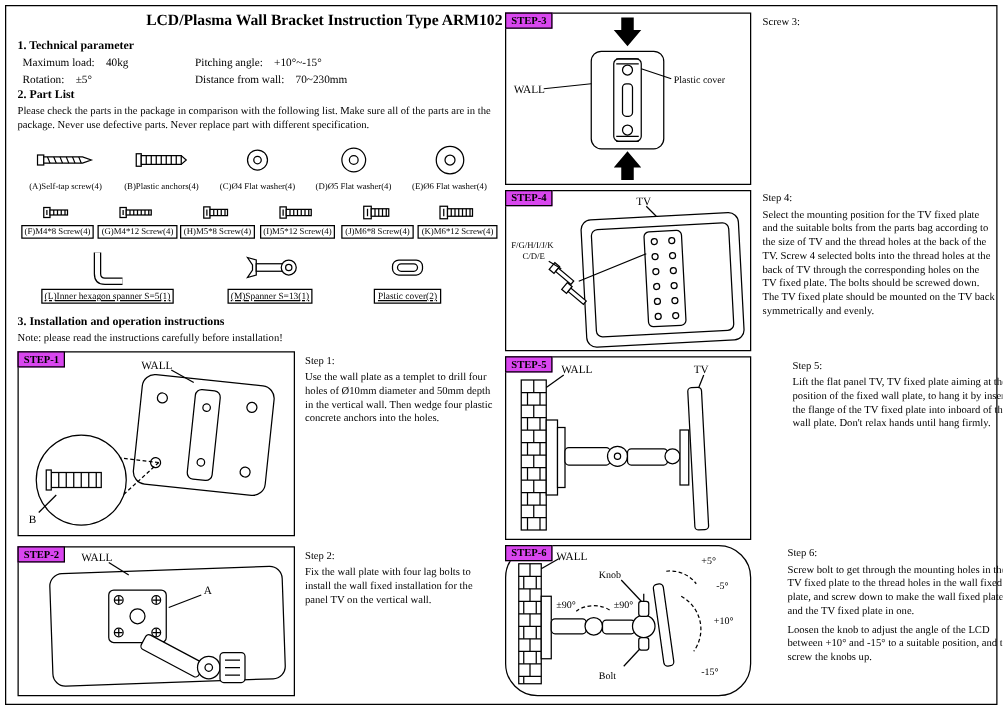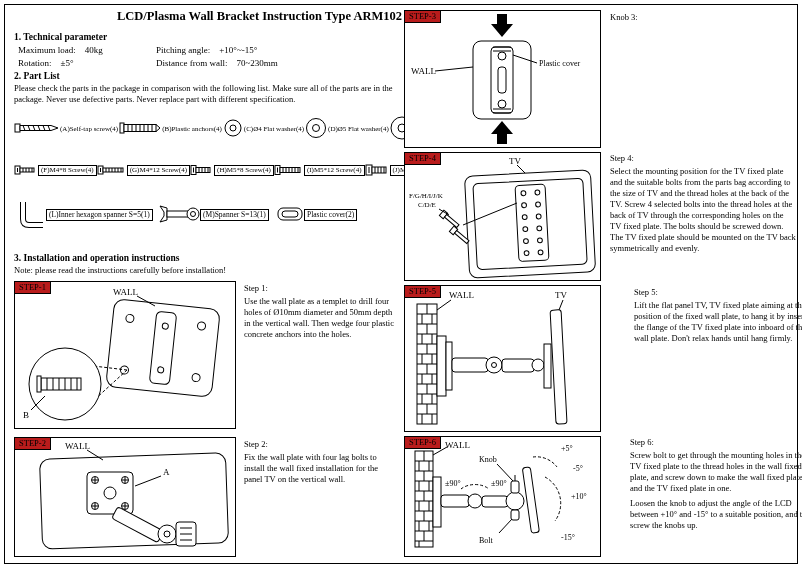--- a/index.html
+++ b/index.html
@@ -9,31 +9,31 @@
     font-family:"Liberation Serif","DejaVu Serif",serif; color:#000; overflow:hidden;
   }
   .frame { position:absolute; left:4px; top:4px; width:794px; height:560px; border:1px solid #000; }
   .abs { position:absolute; }
   .doc-title { position:absolute; left:8px; top:9px; width:394px; text-align:right; font-size:12.5px; font-weight:700; }
   .h { position:absolute; font-size:9.5px; font-weight:700; }
   .note-text { position:absolute; font-size:8.5px; line-height:1.27; }
   .param-grid { display:grid; grid-template-columns:138px 240px; row-gap:3px; font-size:9px; }
   .pv { margin-left:9px; }
   .parts-row { position:absolute; display:flex; }
-  .part { display:flex; flex-direction:row; align-items:center; }
+  .part { display:flex; flex-direction:column; align-items:center; }
   .ico-box { height:30px; display:flex; align-items:center; justify-content:center; }
   .ico-box2 { height:17px; display:flex; align-items:center; justify-content:center; }
   .ico-box3 { height:30px; display:flex; align-items:center; justify-content:center; }
   .part-label { font-size:7px; white-space:nowrap; margin-top:2px; }
   .part-label.boxed { border:1px solid #000; padding:0 2px; line-height:1.35; }
-  .r3-label { font-size:7.5px; }
+  .r3-label { font-size:7.5px;text-decoration:underline; }
   .step-box { position:absolute; border:1px solid #000; background:#fff; }
   .step-tag {
-    position:absolute; top:-1px; left:-1px; border:1px solid #000; background:#b91c1c;
-    font-size:8.5px; font-weight:400; padding:1px 4px; z-index:2; line-height:1.1;
+    position:absolute; top:-1px; left:-1px; border:1px solid #000; background:#d946ef;
+    font-size:8.5px; font-weight:700; padding:1px 4px; z-index:2; line-height:1.1;
   }
   .step-text { position:absolute; font-size:8.5px; line-height:1.3; }
   .step-title { margin-bottom:2px; }
   .step-para + .step-para { margin-top:4px; }
   svg { display:block; }
   svg text { font-family:"Liberation Serif","DejaVu Serif",serif; fill:#000; stroke:none; }
 </style>
 </head>
 <body>
 
@@ -333,21 +333,21 @@
         <path d="M30,60 L68,56"></path>
         <path d="M132,52 L108,44"></path>
       </g>
       <path d="M92,3 h10 v10 h6 l-11,13 -11,-13 h6 Z" fill="#000"></path>
       <path d="M92,133 h10 v-10 h6 l-11,-13 -11,13 h6 Z" fill="#000"></path>
       <text x="6" y="63" font-size="9">WALL</text>
       <text x="134" y="55" font-size="8">Plastic cover</text>
     </svg>
   </div>
   <div class="step-text" style="left:610px; top:12px; width:186px;">
-    <div class="step-title">Knob 3:</div>
+    <div class="step-title">Screw 3:</div>
   </div>
 
   <div class="step-box" style="left:404px; top:152px; width:197px; height:129px;">
     <span class="step-tag">STEP-4</span>
     <svg width="195" height="127" viewBox="0 0 195 127">
       <g fill="none" stroke="#000">
         <g transform="rotate(-3 124 70)">
           <rect x="62" y="20" width="126" height="102" rx="8" fill="#fff"></rect>
           <rect x="70" y="28" width="110" height="86" rx="5"></rect>
         </g>
@@ -418,21 +418,21 @@
       </g>
       <text x="44" y="12" font-size="9">WALL</text>
       <text x="150" y="12" font-size="9">TV</text>
     </svg>
   </div>
   <div class="step-text" style="left:634px; top:287px; width:186px;">
     <div class="step-title">Step 5:</div>
     <div class="step-para">Lift the flat panel TV, TV fixed plate aiming at the position of the fixed wall plate, to hang it by inserting the flange of the TV fixed plate into inboard of the wall plate. Don't relax hands until hang firmly.</div>
   </div>
 
-  <div class="step-box" style="left:404px; top:436px; width:197px; height:121px;">
+  <div class="step-box" style="left:404px; top:436px; width:197px; height:121px;border-radius:26px;">
     <span class="step-tag">STEP-6</span>
     <svg width="195" height="119" viewBox="0 0 195 119">
       <g fill="none" stroke="#000">
         <rect x="10" y="14" width="18" height="96" fill="#fff"></rect>
         <path d="M10,24 h18 M10,34 h18 M10,44 h18 M10,54 h18 M10,64 h18 M10,74 h18 M10,84 h18 M10,94 h18 M10,104 h18"></path>
         <path d="M19,14 v10 M14,24 v10 M24,24 v10 M19,34 v10 M14,44 v10 M24,44 v10 M19,54 v10 M14,64 v10 M24,64 v10 M19,74 v10 M14,84 v10 M24,84 v10 M19,94 v10 M14,104 v6"></path>
         <path d="M42,10 L28,18"></path>
       </g>
       <g fill="none" stroke="#000">
         <rect x="28" y="40" width="8" height="50" fill="#fff"></rect>

